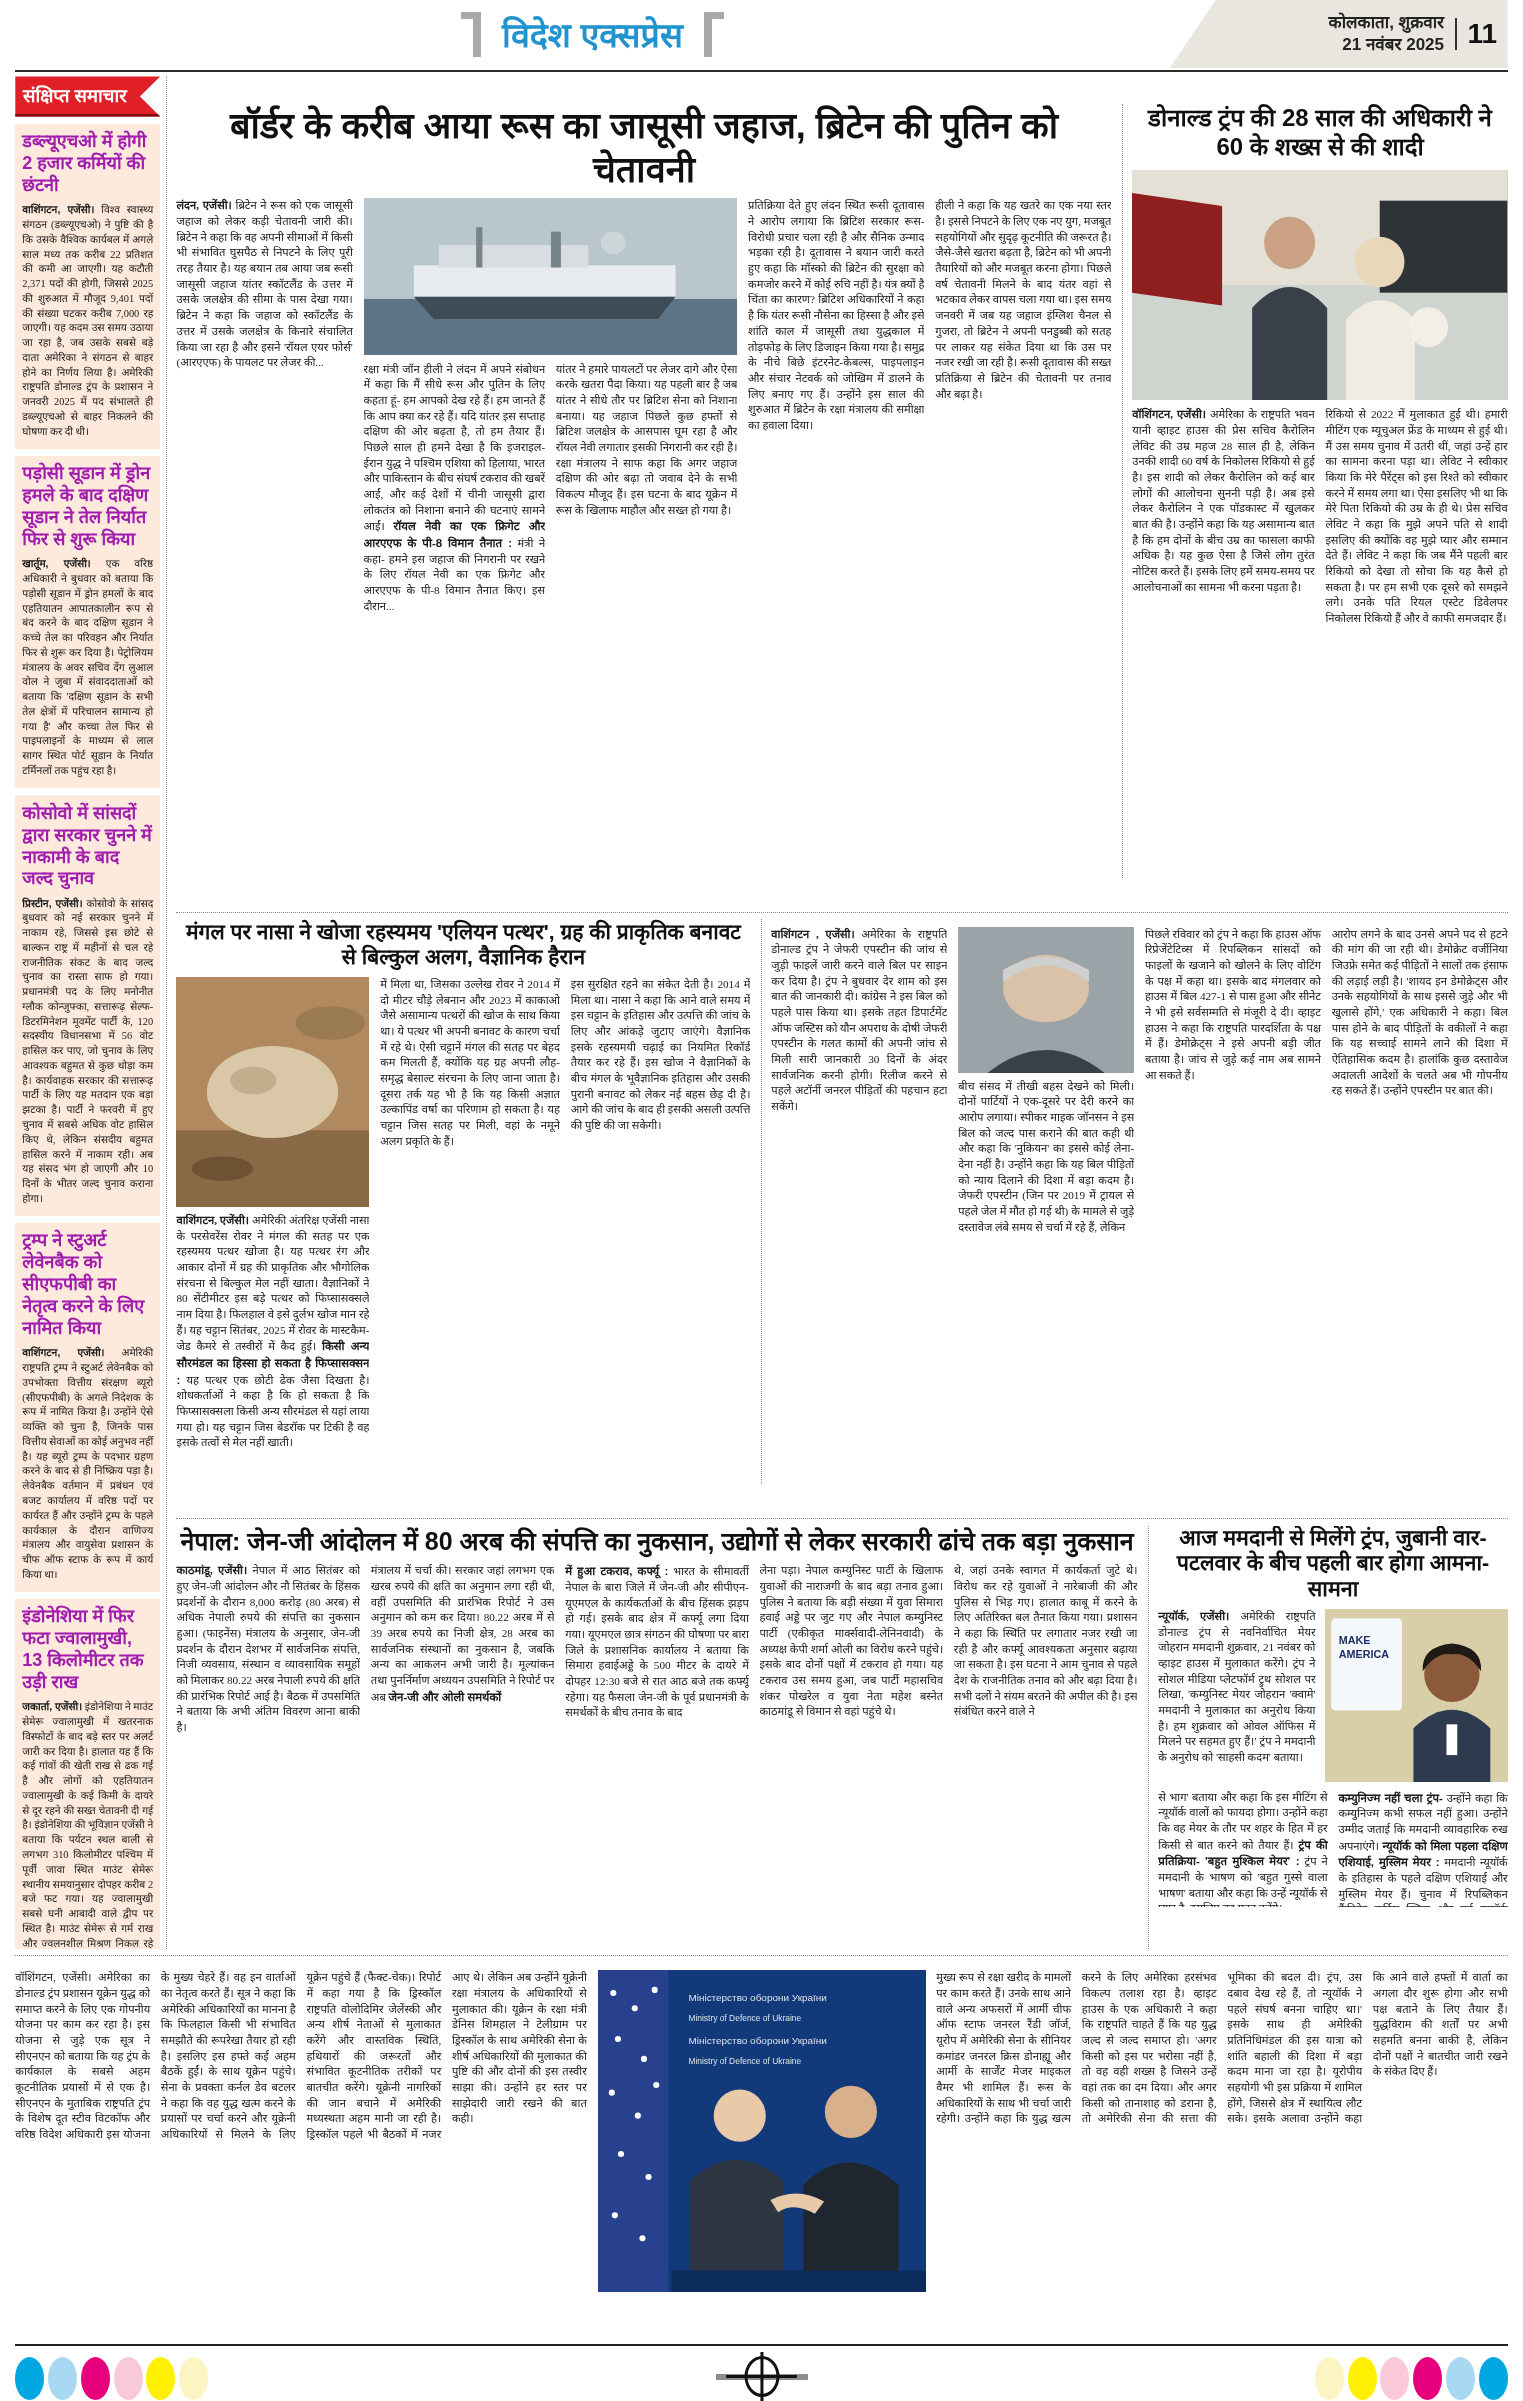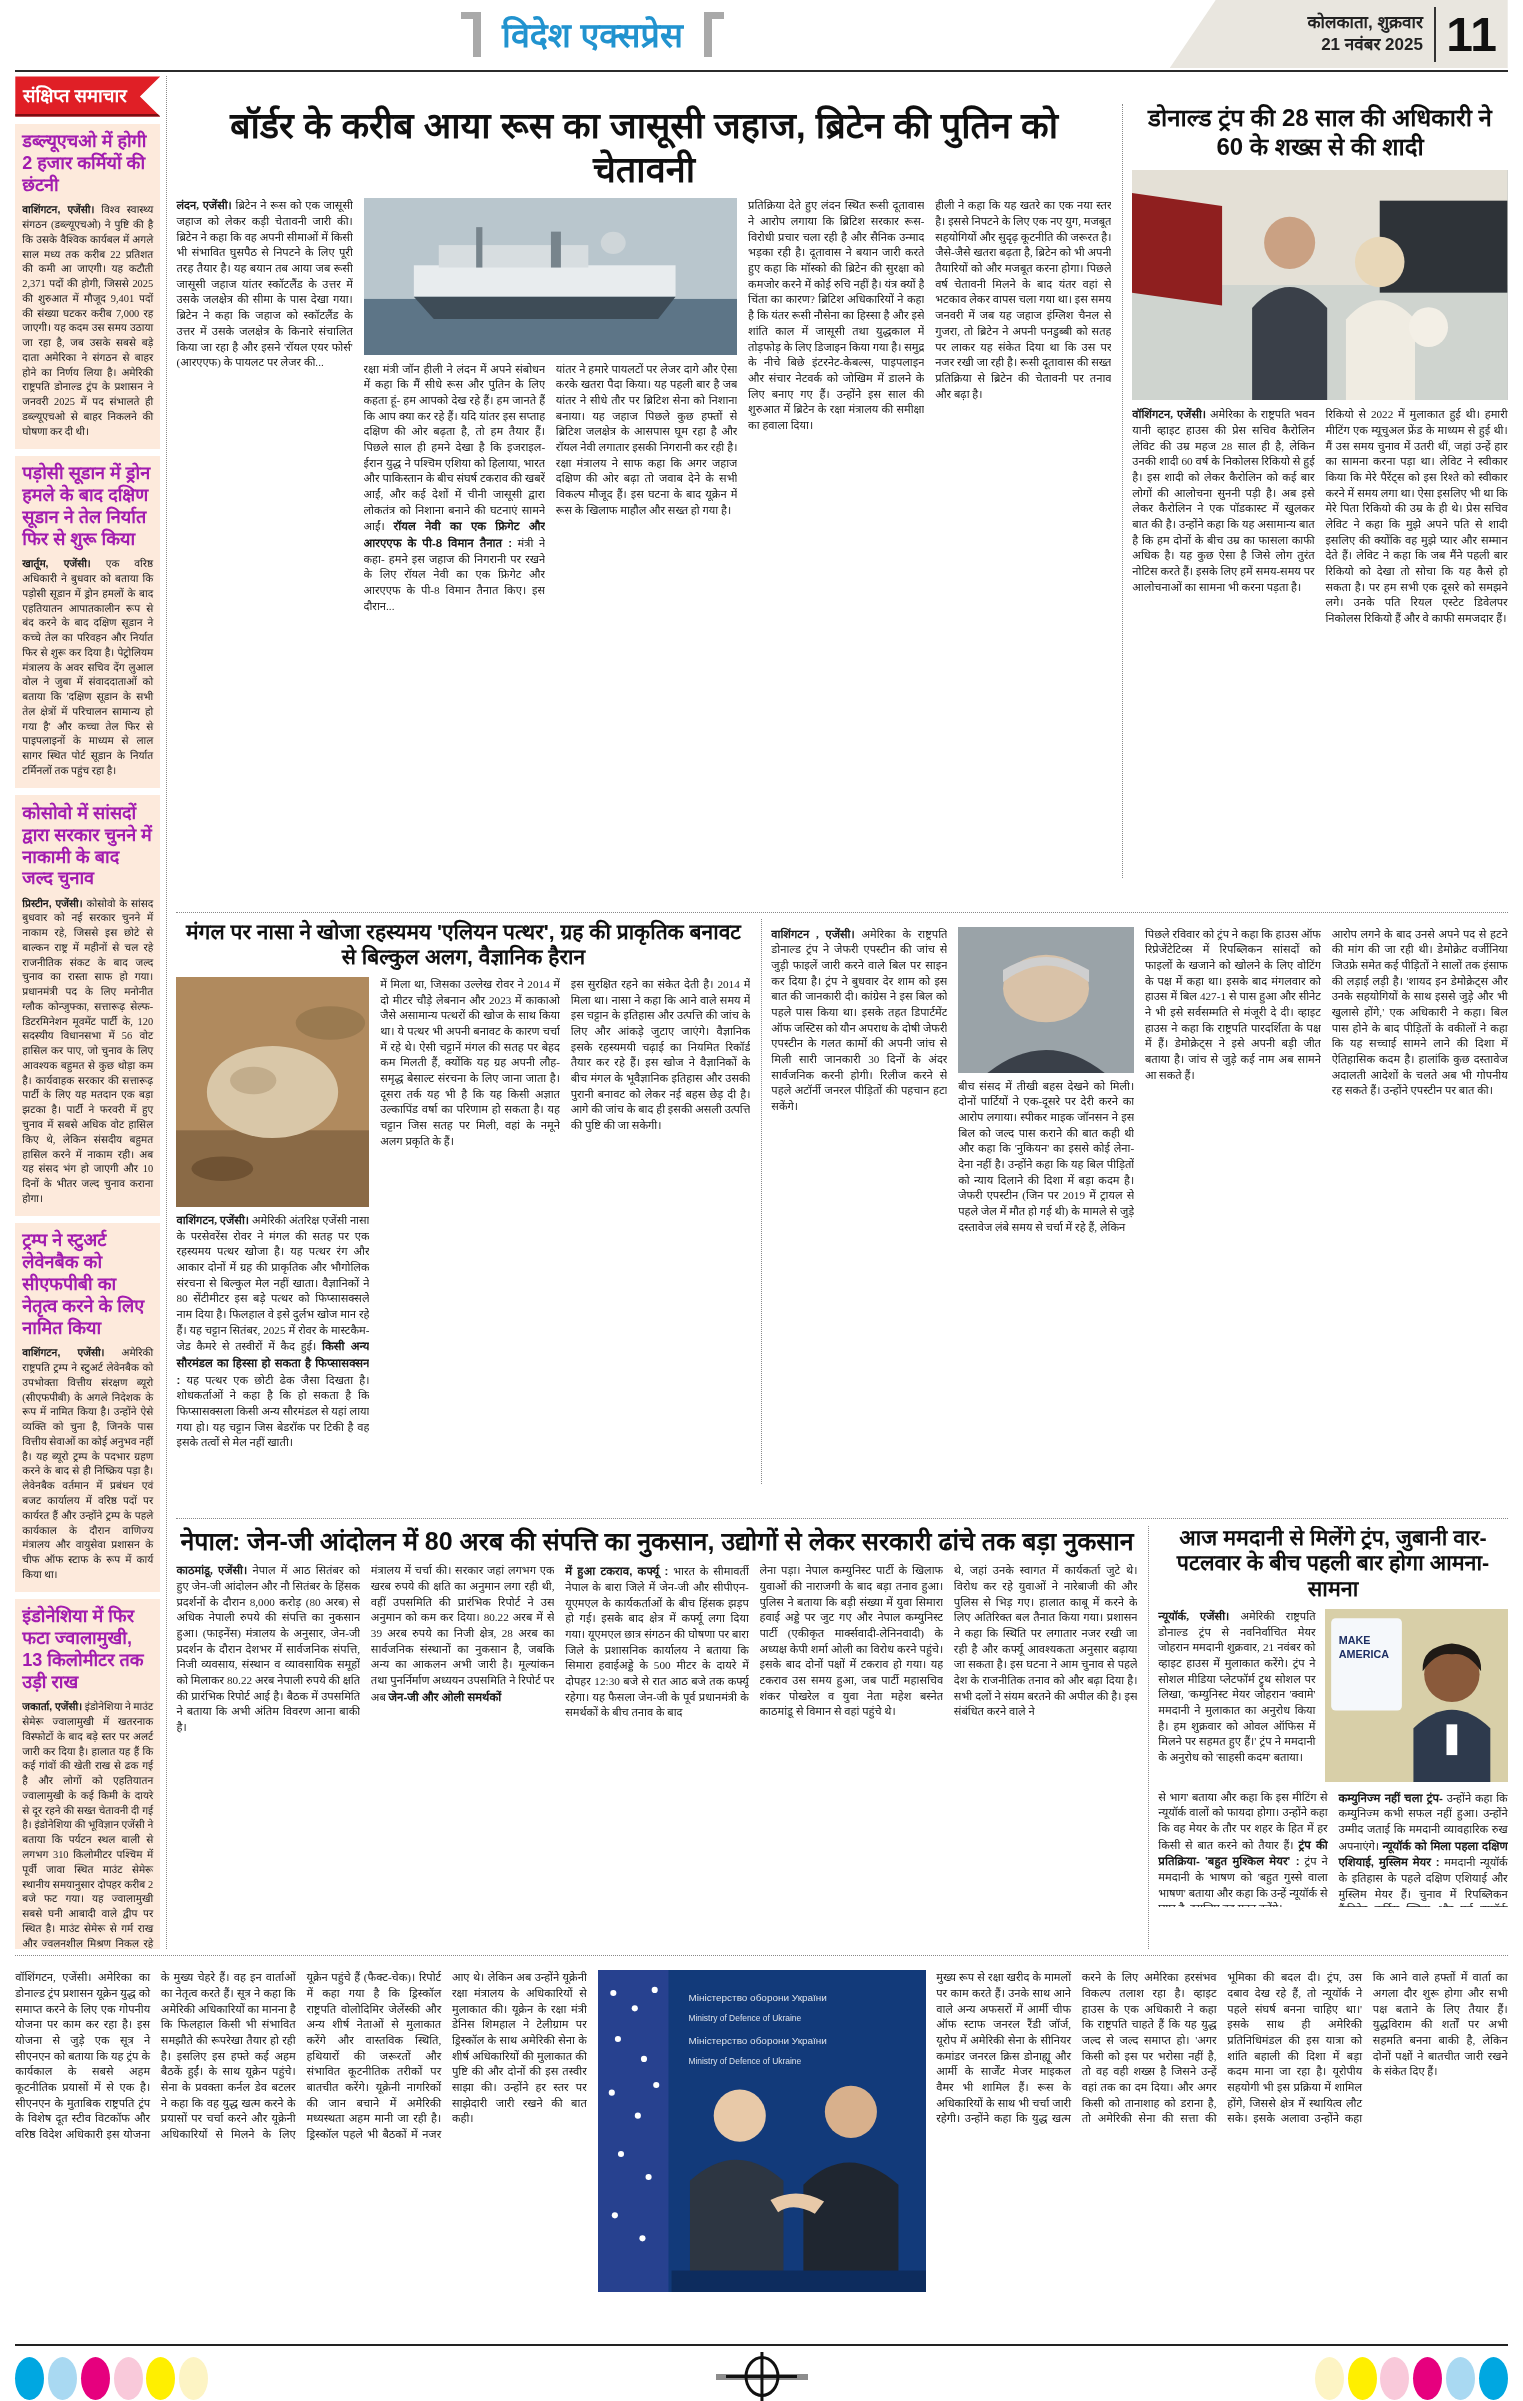--- a/index.html
+++ b/index.html
@@ -20,21 +20,21 @@
   .url-text { font-family:"Liberation Sans","DejaVu Sans",sans-serif; font-weight:bold; font-size:13px; color:#222; }
   .center-title-wrap { flex:1; display:flex; align-items:center; justify-content:center; gap:21.5px; }
   .bracket { width:20px; height:45px; position:relative; }
   .bracket::before { content:""; position:absolute; top:0; width:7.7px; height:45px; background:#a9a9a9; }
   .bracket::after { content:""; position:absolute; top:0; width:20px; height:7px; background:#a9a9a9; }
   .bracket.left::before { right:0; } .bracket.left::after { left:0; }
   .bracket.right::before { left:0; } .bracket.right::after { right:0; }
   .section-title { font-family:"Liberation Sans","DejaVu Sans",sans-serif; font-weight:bold; font-size:34px; color:#2193cf; }
   .date-box { width:338px; background:#e9e6df; clip-path:polygon(46px 0, 100% 0, 100% 100%, 0 100%); display:flex; align-items:center; justify-content:flex-end; padding:4.6px 10.7px 4.6px 0; gap:10.7px; }
   .date-lines { text-align:right; font-family:"Liberation Sans","DejaVu Sans",sans-serif; font-weight:bold; font-size:17px; line-height:1.3; color:#222; }
-  .page-num { font-family:"Liberation Sans","DejaVu Sans",sans-serif; font-weight:bold; font-size:48px; border-left:2.3px solid #333; padding-left:10.7px; color:#111; }
+  .page-num { font-family:"Liberation Sans","DejaVu Sans",sans-serif; font-weight:bold; font-size:28px; border-left:2.3px solid #333; padding-left:10.7px; color:#111; }
   .top-rule { height:2.3px; background:#2b2b2b; margin-top:1.5px; }
 
   
   .band { display:flex; gap:9.2px; margin-top:4.6px; }
   .sidebar { width:152px; flex:none; border-right:1.5px dotted #888; padding-right:6.1px; height:1873px; overflow:hidden; }
   .content { flex:1; display:flex; flex-direction:column; gap:6.1px; height:1873px; overflow:hidden; }
   .row { display:flex; gap:10.7px;margin-top:28px; }
   .row1 { height:815px; } .row2 { height:603px; } .row3 { height:442px; }
 
   .banner { background:#e01f26; color:#fff; font-family:"Liberation Sans","DejaVu Sans",sans-serif; font-weight:bold; font-size:18.4px; padding:6.1px 7.7px; clip-path:polygon(0 0, 100% 0, 86% 50%, 100% 100%, 0 100%); border-bottom:3.1px solid #7c0d12; }

